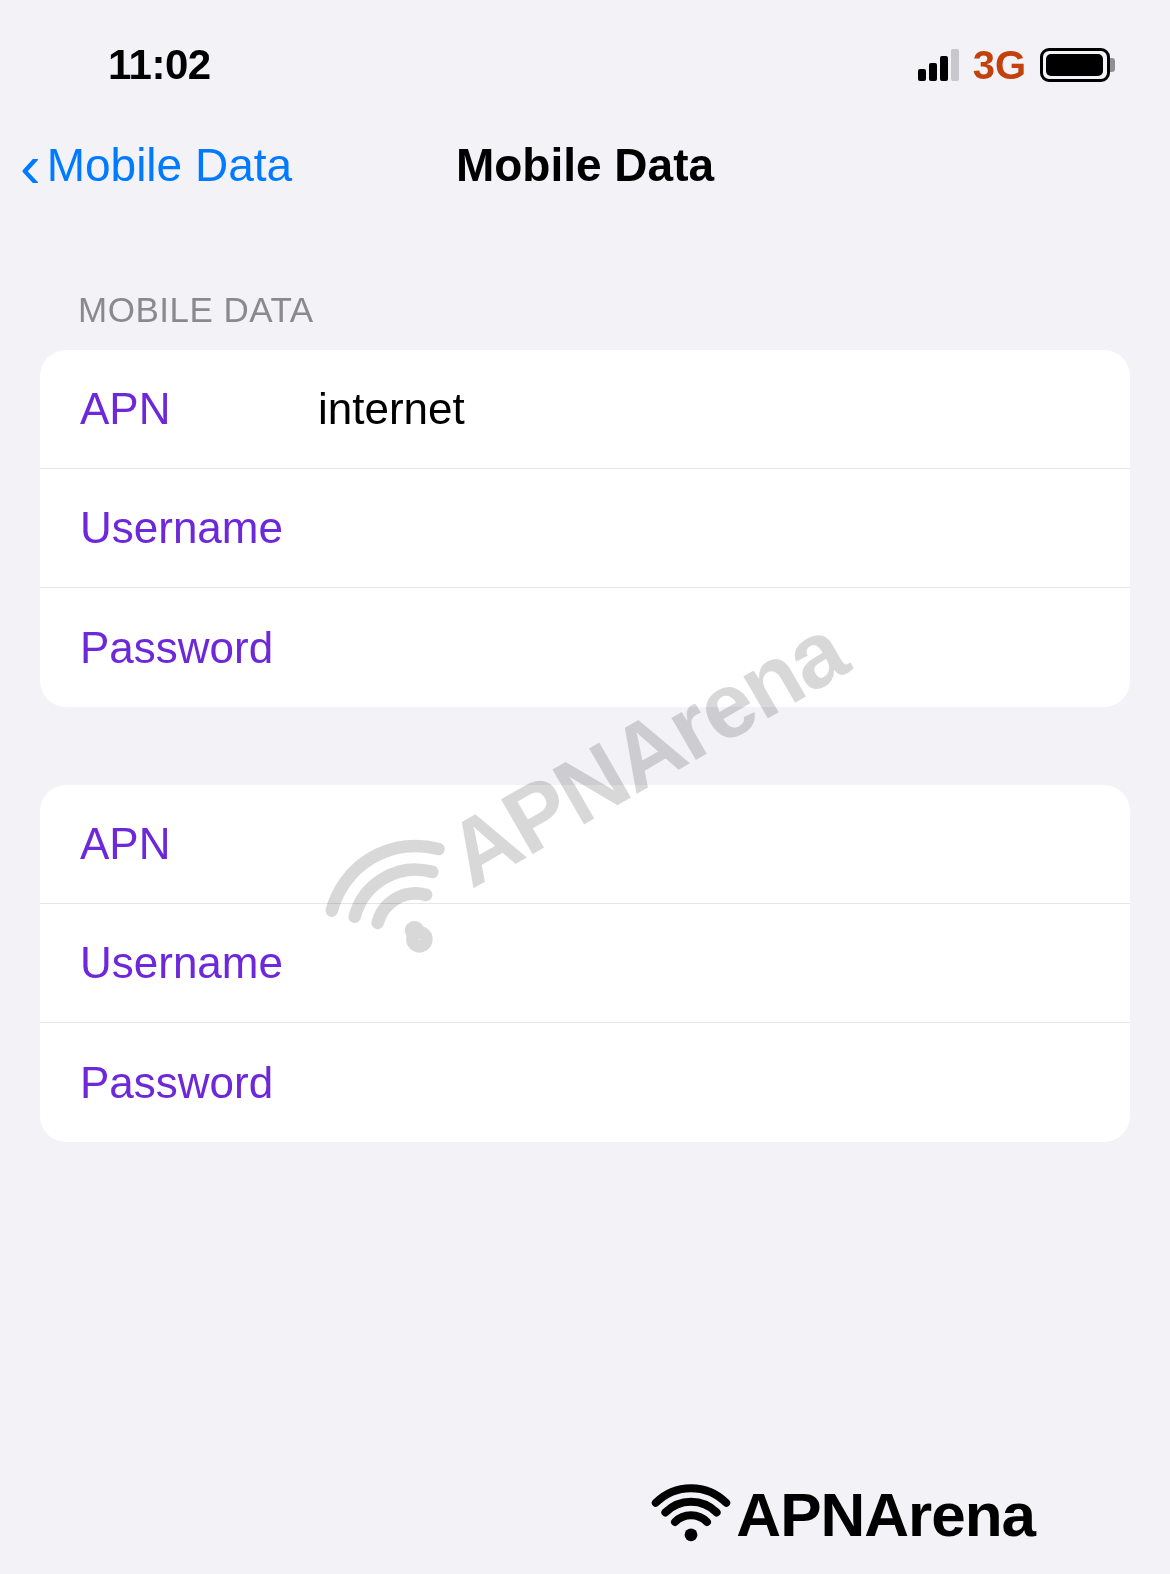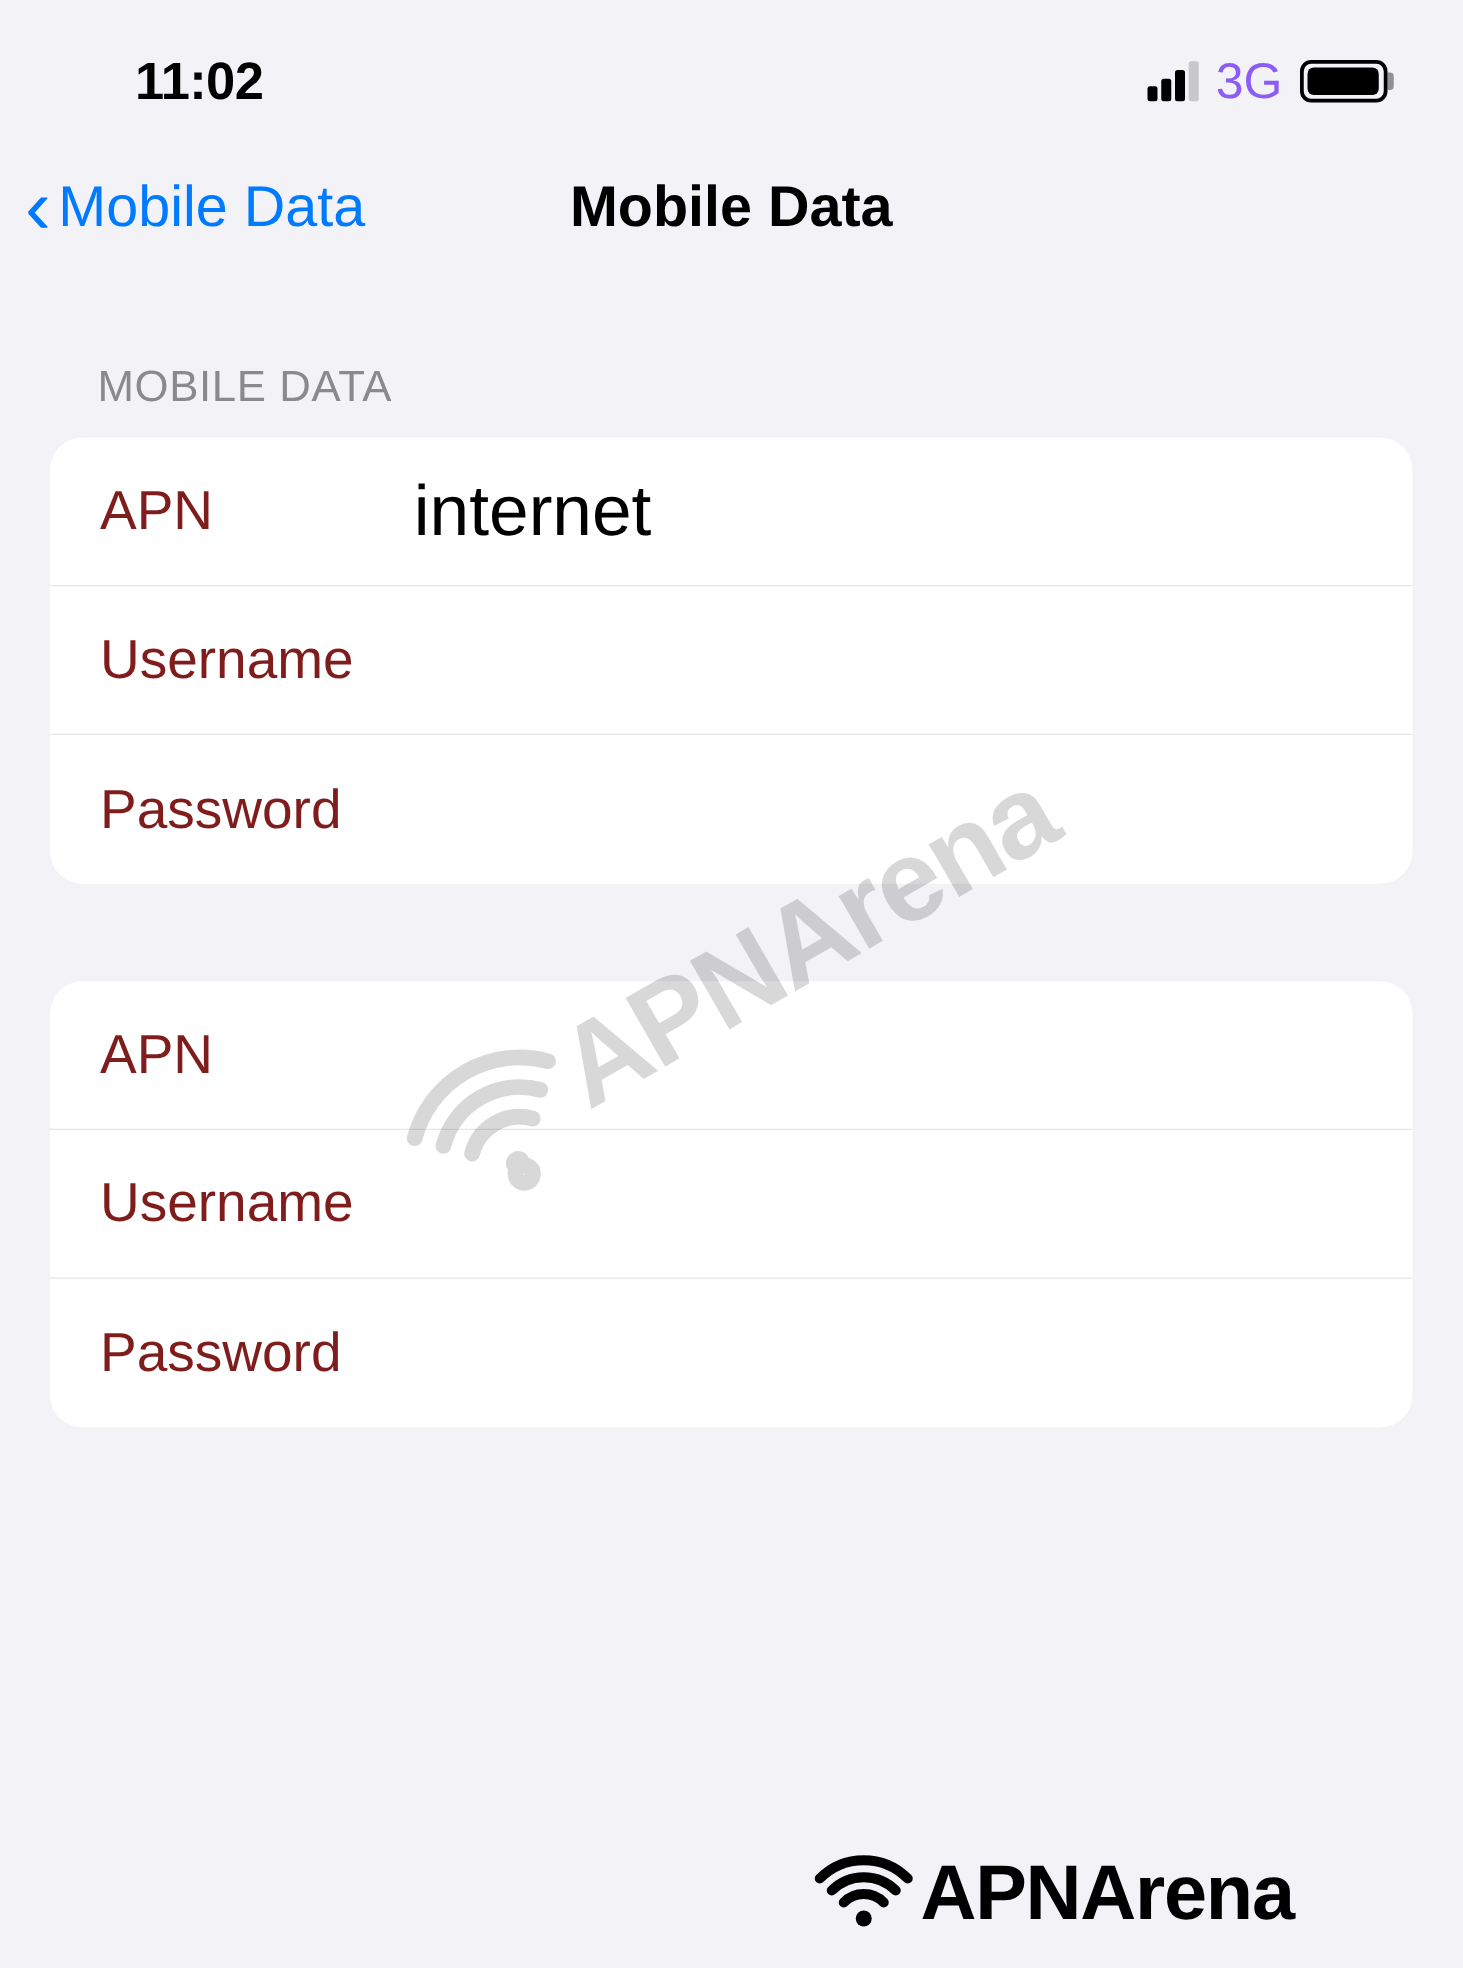--- a/index.html
+++ b/index.html
@@ -45,22 +45,22 @@
       width: 8px;
       background: #000;
       border-radius: 2px;
     }
     .signal-bar.b1 { height: 12px; }
     .signal-bar.b2 { height: 18px; }
     .signal-bar.b3 { height: 25px; }
     .signal-bar.b4 { height: 32px; background: #c7c7cc; }
     .network-type {
       font-size: 40px;
-      font-weight: 400;
-      color: #8b5cf6;
+      font-weight: 700;
+      color: #c2410c;
     }
     .battery {
       position: relative;
       width: 70px;
       height: 34px;
       border: 3px solid #000;
       border-radius: 9px;
     }
     .battery::after {
       content: '';
@@ -133,33 +133,32 @@
       align-items: center;
       padding: 0 40px;
       height: 119px;
       border-bottom: 1px solid #e5e5ea;
     }
     .list-row:last-child {
       border-bottom: none;
     }
     .row-label {
       font-size: 44px;
-      color: #7f1d1d;
+      color: #6d28d9;
       width: 238px;
       flex-shrink: 0;
     }
     .row-input {
       flex: 1;
       border: none;
       outline: none;
-      font-size: 57px;
+      font-size: 44px;
       color: #000;
       background: transparent;
       font-family: inherit;
-      margin-left: 13px;
     }
     .watermark-center {
       position: absolute;
       left: 50%;
       top: 50%;
       transform: translate(-50%, -50%) rotate(-30deg);
       display: flex;
       align-items: center;
       opacity: 0.15;
       pointer-events: none;

